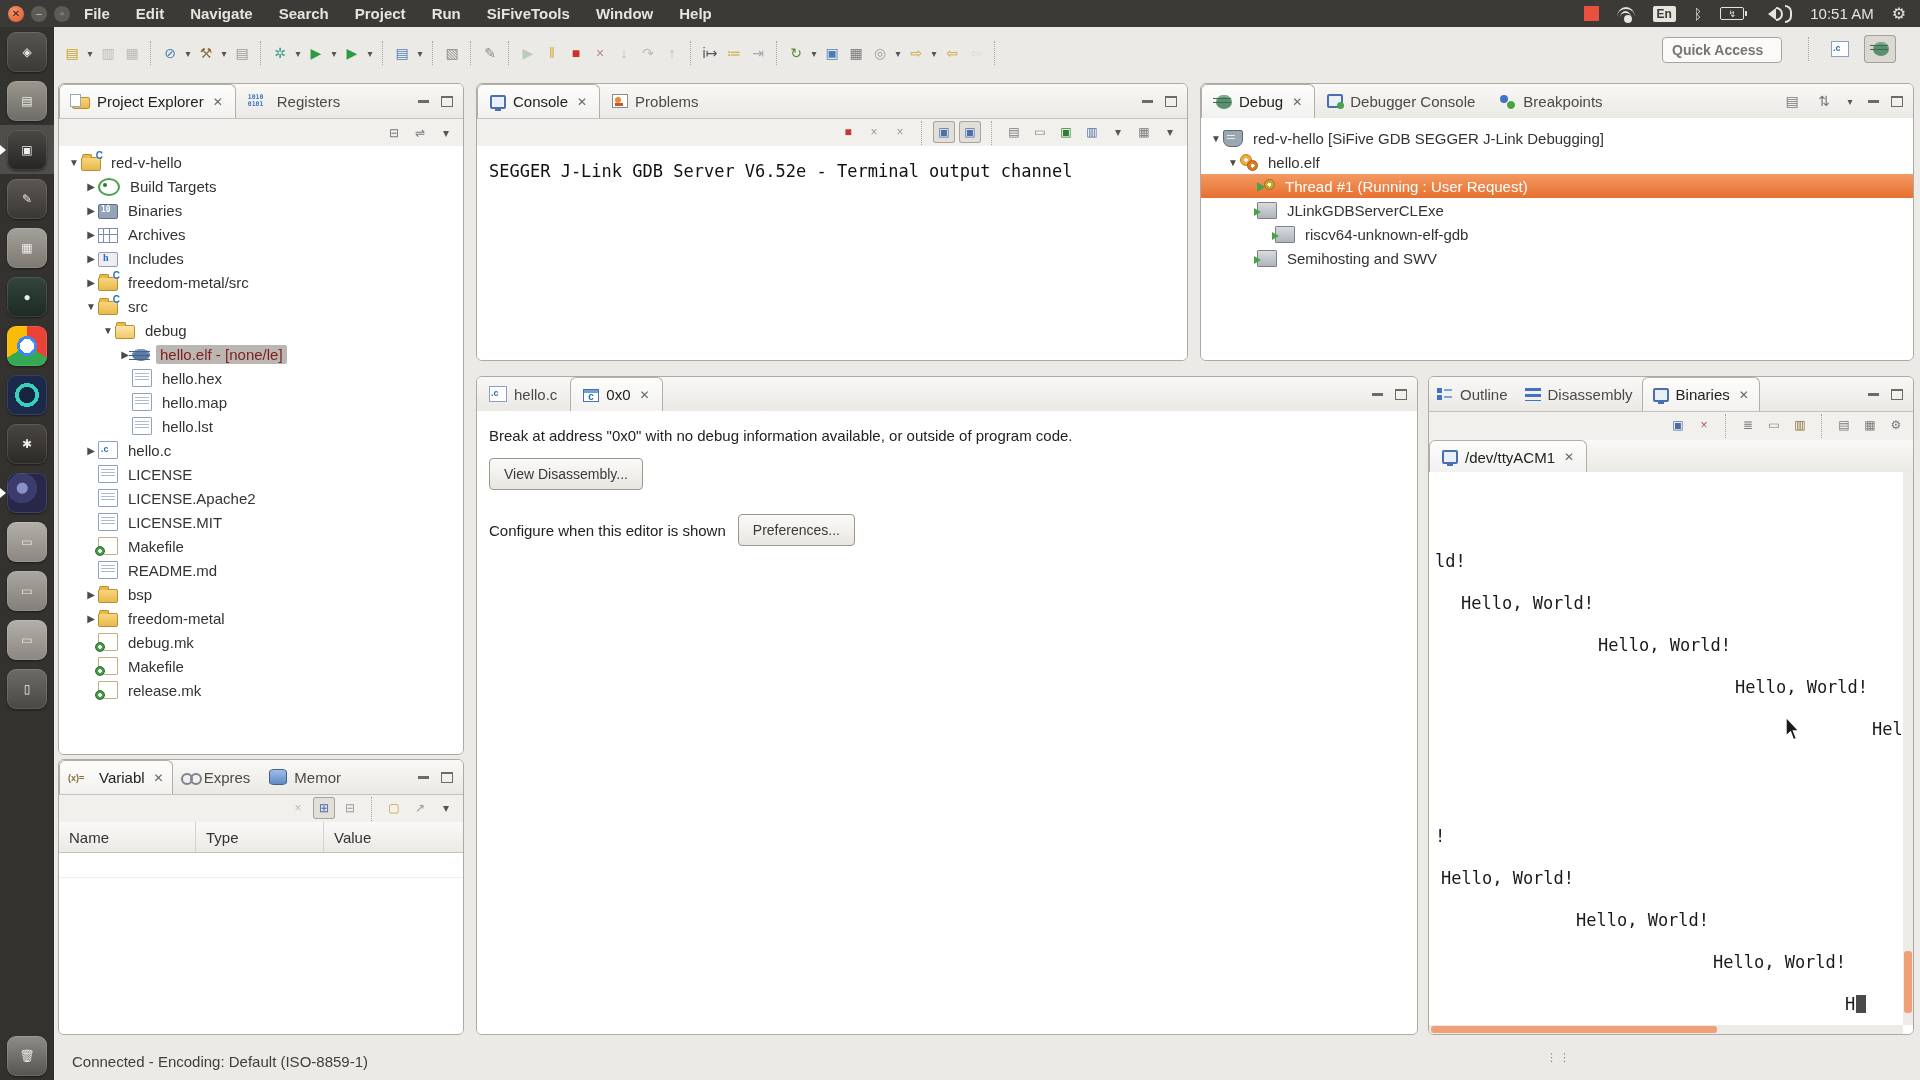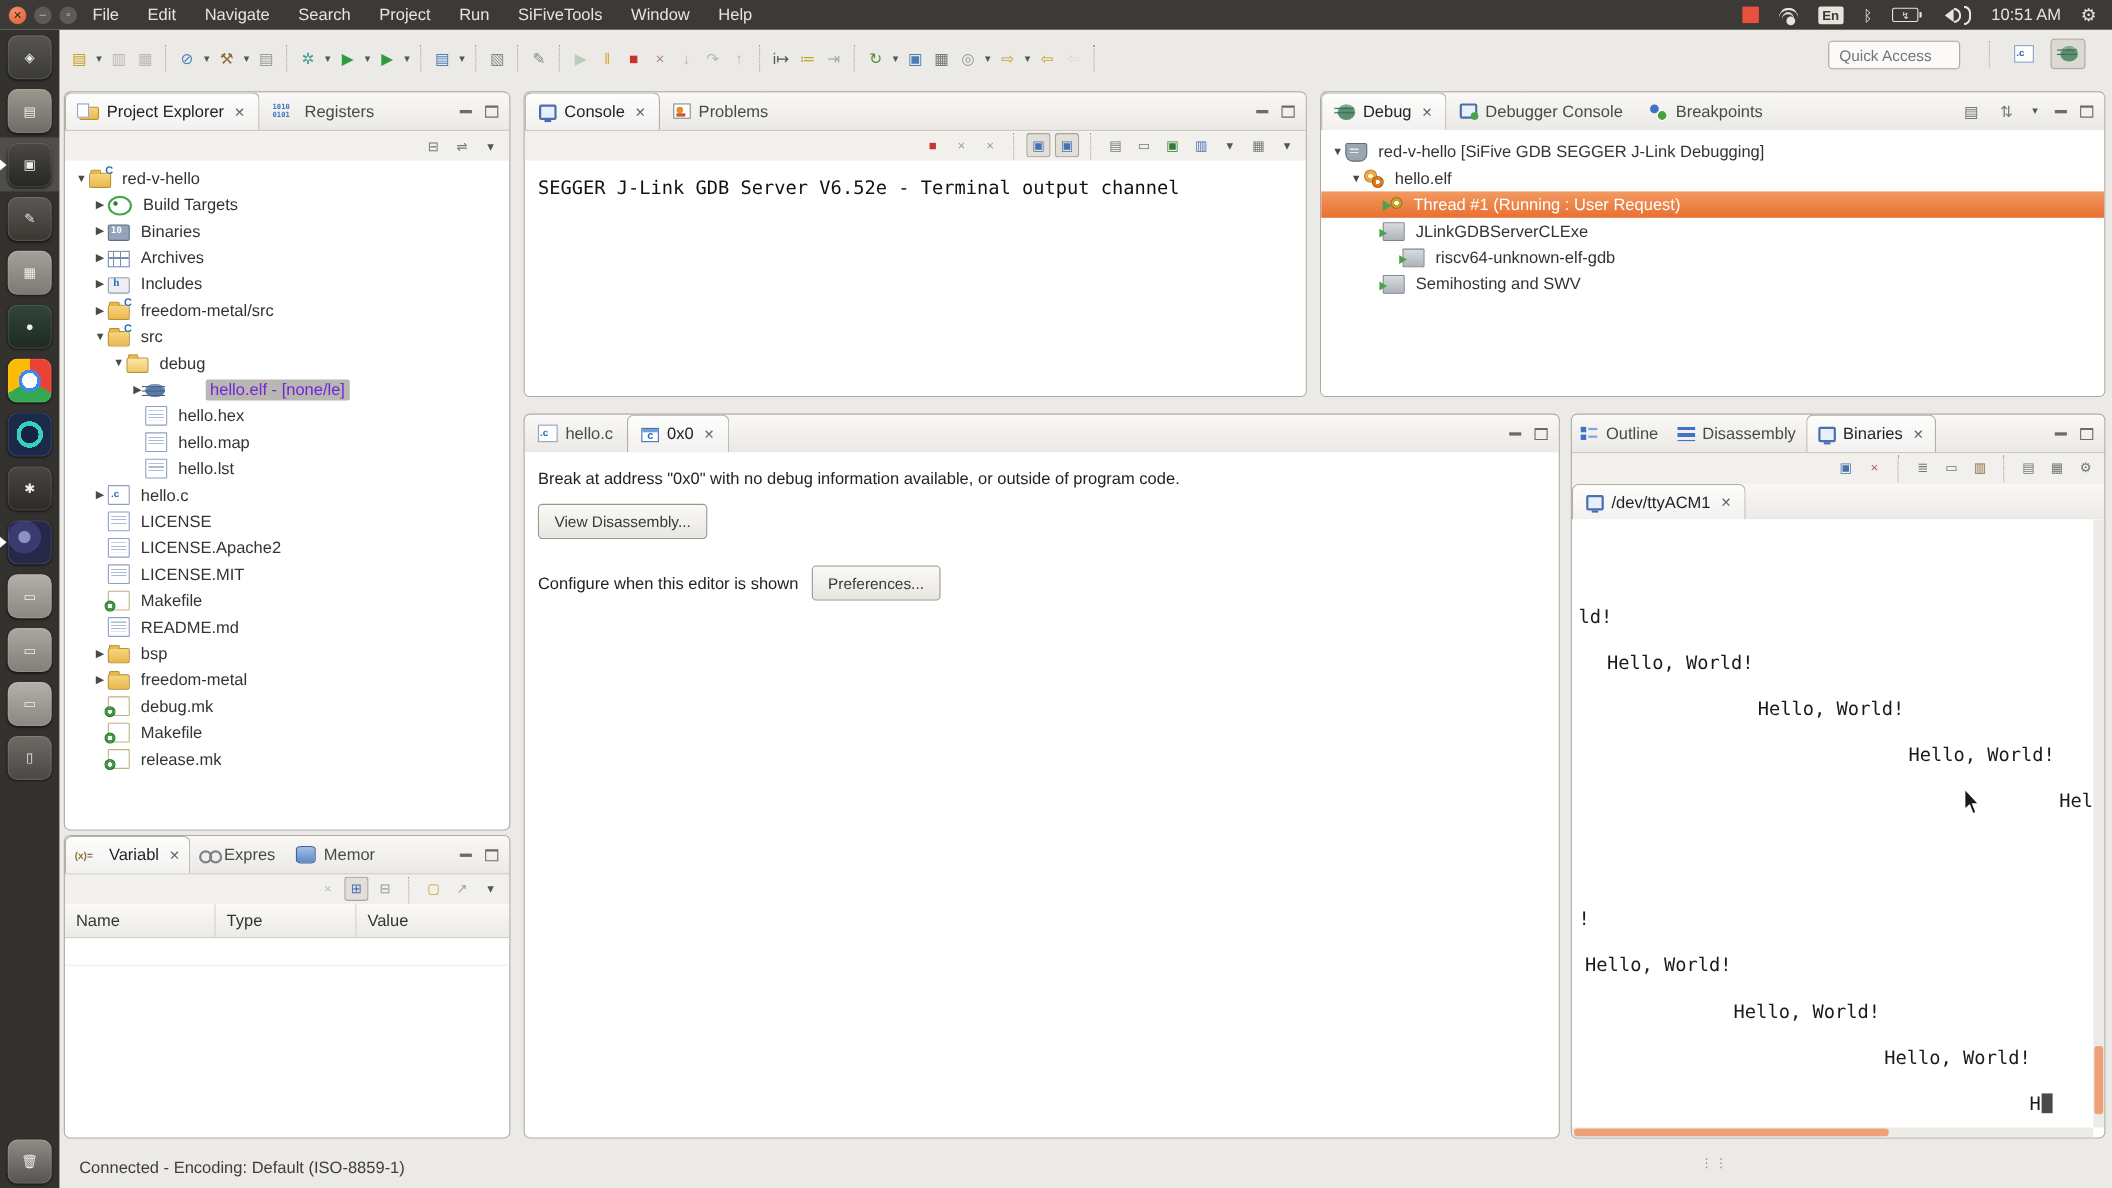--- a/index.html
+++ b/index.html
@@ -5,21 +5,21 @@
   html,body{margin:0;padding:0;background:#2e2d2a;font-family:"Liberation Sans",sans-serif;}
   #screen{position:relative;width:1920px;height:1080px;overflow:hidden;background:#ECEAE6;}
 
   
   #unitybar{position:absolute;left:0;top:0;width:1920px;height:27px;background:#3B3A36;display:flex;align-items:center;color:#E8E4DC;font-size:15px;z-index:50;}
   .winctl{display:flex;align-items:center;gap:7px;padding:0 14px 0 8px;}
   .wc{width:16px;height:16px;border-radius:50%;display:flex;align-items:center;justify-content:center;font-size:10px;color:#3a2318;}
   .wc-close{background:radial-gradient(circle at 35% 30%,#f2926c,#E1572B);}
   .wc-min,.wc-max{background:#5E5B54;color:#c9c5bd;}
   #menus{display:flex;gap:26px;}
-  .menu-item{cursor:default;}
+  .menu-item{cursor:default;font-weight:bold;}
   #indicators{margin-left:auto;display:flex;align-items:center;gap:18px;padding-right:14px;}
   .rec-square{width:15px;height:15px;background:#E9503E;}
   .kbd-badge{background:#E8E4DC;color:#3B3A36;font-size:12px;font-weight:bold;padding:1px 4px;border-radius:2px;}
   .wifi{position:relative;width:18px;height:13px;}
   .wifi i{position:absolute;left:50%;border:2px solid #E8E4DC;border-bottom:none;border-left:none;border-right:none;border-radius:50%;}
   .wifi .w1{width:18px;height:18px;margin-left:-9px;top:0;}
   .wifi .w2{width:11px;height:11px;margin-left:-5.5px;top:4px;}
   .wifi .w3{width:4px;height:4px;margin-left:-2px;top:8px;border:2px solid #E8E4DC;border-radius:50%;background:#E8E4DC;}
   .bt{font-size:14px;}
   .battery{position:relative;width:22px;height:11px;border:1.5px solid #E8E4DC;border-radius:2px;display:flex;align-items:center;justify-content:center;font-size:9px;color:#E8E4DC;}
@@ -38,21 +38,21 @@
   #trash-slot{margin-top:auto;}
 
   
   #workbench{position:absolute;left:54px;top:27px;width:1866px;height:1053px;background:#ECEAE6;}
 
   
   #maintoolbar{position:absolute;left:0;top:0;width:100%;height:52px;display:flex;align-items:center;padding-left:6px;box-sizing:border-box;}
   .tbicon{width:24px;height:24px;display:flex;align-items:center;justify-content:center;font-size:14px;border-radius:3px;}
   .tbicon.dd{width:12px;font-size:10px;color:#555;}
   .tsep{width:1px;height:24px;border-left:1px dotted #A9A49C;margin:0 6px;}
-  #quickaccess{position:absolute;left:1608px;top:10px;width:120px;height:26px;border:1px solid #A8A49D;border-radius:4px;background:#FBFAF8;font-size:14px;color:#8a867f;padding:0 9px;box-sizing:border-box;font-family:"Liberation Sans",sans-serif;}
+  #quickaccess{position:absolute;left:1608px;top:10px;width:120px;height:26px;border:1px solid #A8A49D;border-radius:4px;background:#FBFAF8;font-size:14px;color:#8a867f;padding:0 9px;box-sizing:border-box;font-family:"Liberation Sans",sans-serif;font-weight:bold;}
   #persp{position:absolute;left:1748px;top:8px;display:flex;gap:8px;align-items:center;}
   .persp-btn{width:32px;height:28px;border-radius:4px;display:flex;align-items:center;justify-content:center;font-size:14px;}
   .persp-btn.pressed{background:#DCD9D3;box-shadow:inset 0 0 0 1px #A39F97;}
 
   
   .panel{position:absolute;background:#F4F3F1;border:1px solid #AEAaa2;border-radius:6px;overflow:hidden;box-sizing:border-box;}
   .tabbar{display:flex;align-items:stretch;height:34px;background:linear-gradient(#F9F8F6,#EBE9E5);border-bottom:1px solid #C6C2BA;}
   .tab{display:flex;align-items:center;gap:7px;padding:0 12px;font-size:15px;color:#4a4a46;border-right:1px solid transparent;}
   .tab.active{background:linear-gradient(#FDFDFC,#F2F1EF);border:1px solid #B3AFA7;border-bottom:none;border-radius:6px 6px 0 0;color:#222;}
   .tabx{font-size:12px;color:#666;margin-left:2px;}
@@ -62,21 +62,21 @@
   .striprow{display:flex;align-items:center;height:28px;background:#F1F0ED;padding:0 6px;}
   .striprow .tbicon{width:22px;height:22px;font-size:12px;}
   .striprow .pressed{background:#E2DFD9;box-shadow:inset 0 0 0 1px #A9A49C;border-radius:3px;}
   .content{position:absolute;left:0;right:0;bottom:0;background:#fff;overflow:hidden;}
 
   
   .trow{display:flex;align-items:center;height:24px;font-size:15px;color:#333;white-space:nowrap;position:relative;}
   .caret{width:14px;flex:0 0 14px;display:flex;justify-content:center;color:#4a4a46;font-size:10px;}
   .ticon{width:18px;height:16px;flex:0 0 18px;margin-right:6px;position:relative;}
   .tlabel{padding:1px 4px;border-radius:2px;}
-  .trow.sel .tlabel{background:#BAB7B2;color:#6d28d9;margin-left:31px;}
+  .trow.sel .tlabel{background:#BAB7B2;color:#7f1d1d;}
   .trow.selfull{background:linear-gradient(#F29A63,#E96F2F);color:#fff;}
   .trow.selfull .tlabel{color:#fff;}
 
   
   .ti-folder,.ti-folder-c,.ti-folder-open{background:linear-gradient(#F7D57E,#E9B84D);border:1px solid #B990314D;border:1px solid #B98F2F;border-radius:2px;height:12px;margin-top:3px;}
   .ti-folder:before,.ti-folder-c:before,.ti-folder-open:before{content:"";position:absolute;top:-4px;left:0px;width:8px;height:3px;background:#E9B84D;border:1px solid #B98F2F;border-bottom:none;border-radius:2px 2px 0 0;}
   .ti-folder-c:after{content:"C";position:absolute;right:-3px;top:-7px;font:bold 10px/1 "Liberation Sans",sans-serif;color:#2A6FBB;text-shadow:0 0 2px #fff;}
   .ti-folder-open{background:linear-gradient(#FBE5A8,#F0C968);}
   .ti-target{width:14px;height:14px;border:2px solid #4AA34A;border-radius:50%;background:#fff;margin-top:1px;}
   .ti-target:after{content:"";position:absolute;left:3px;top:3px;width:4px;height:4px;border-radius:50%;background:#2E7D32;}

